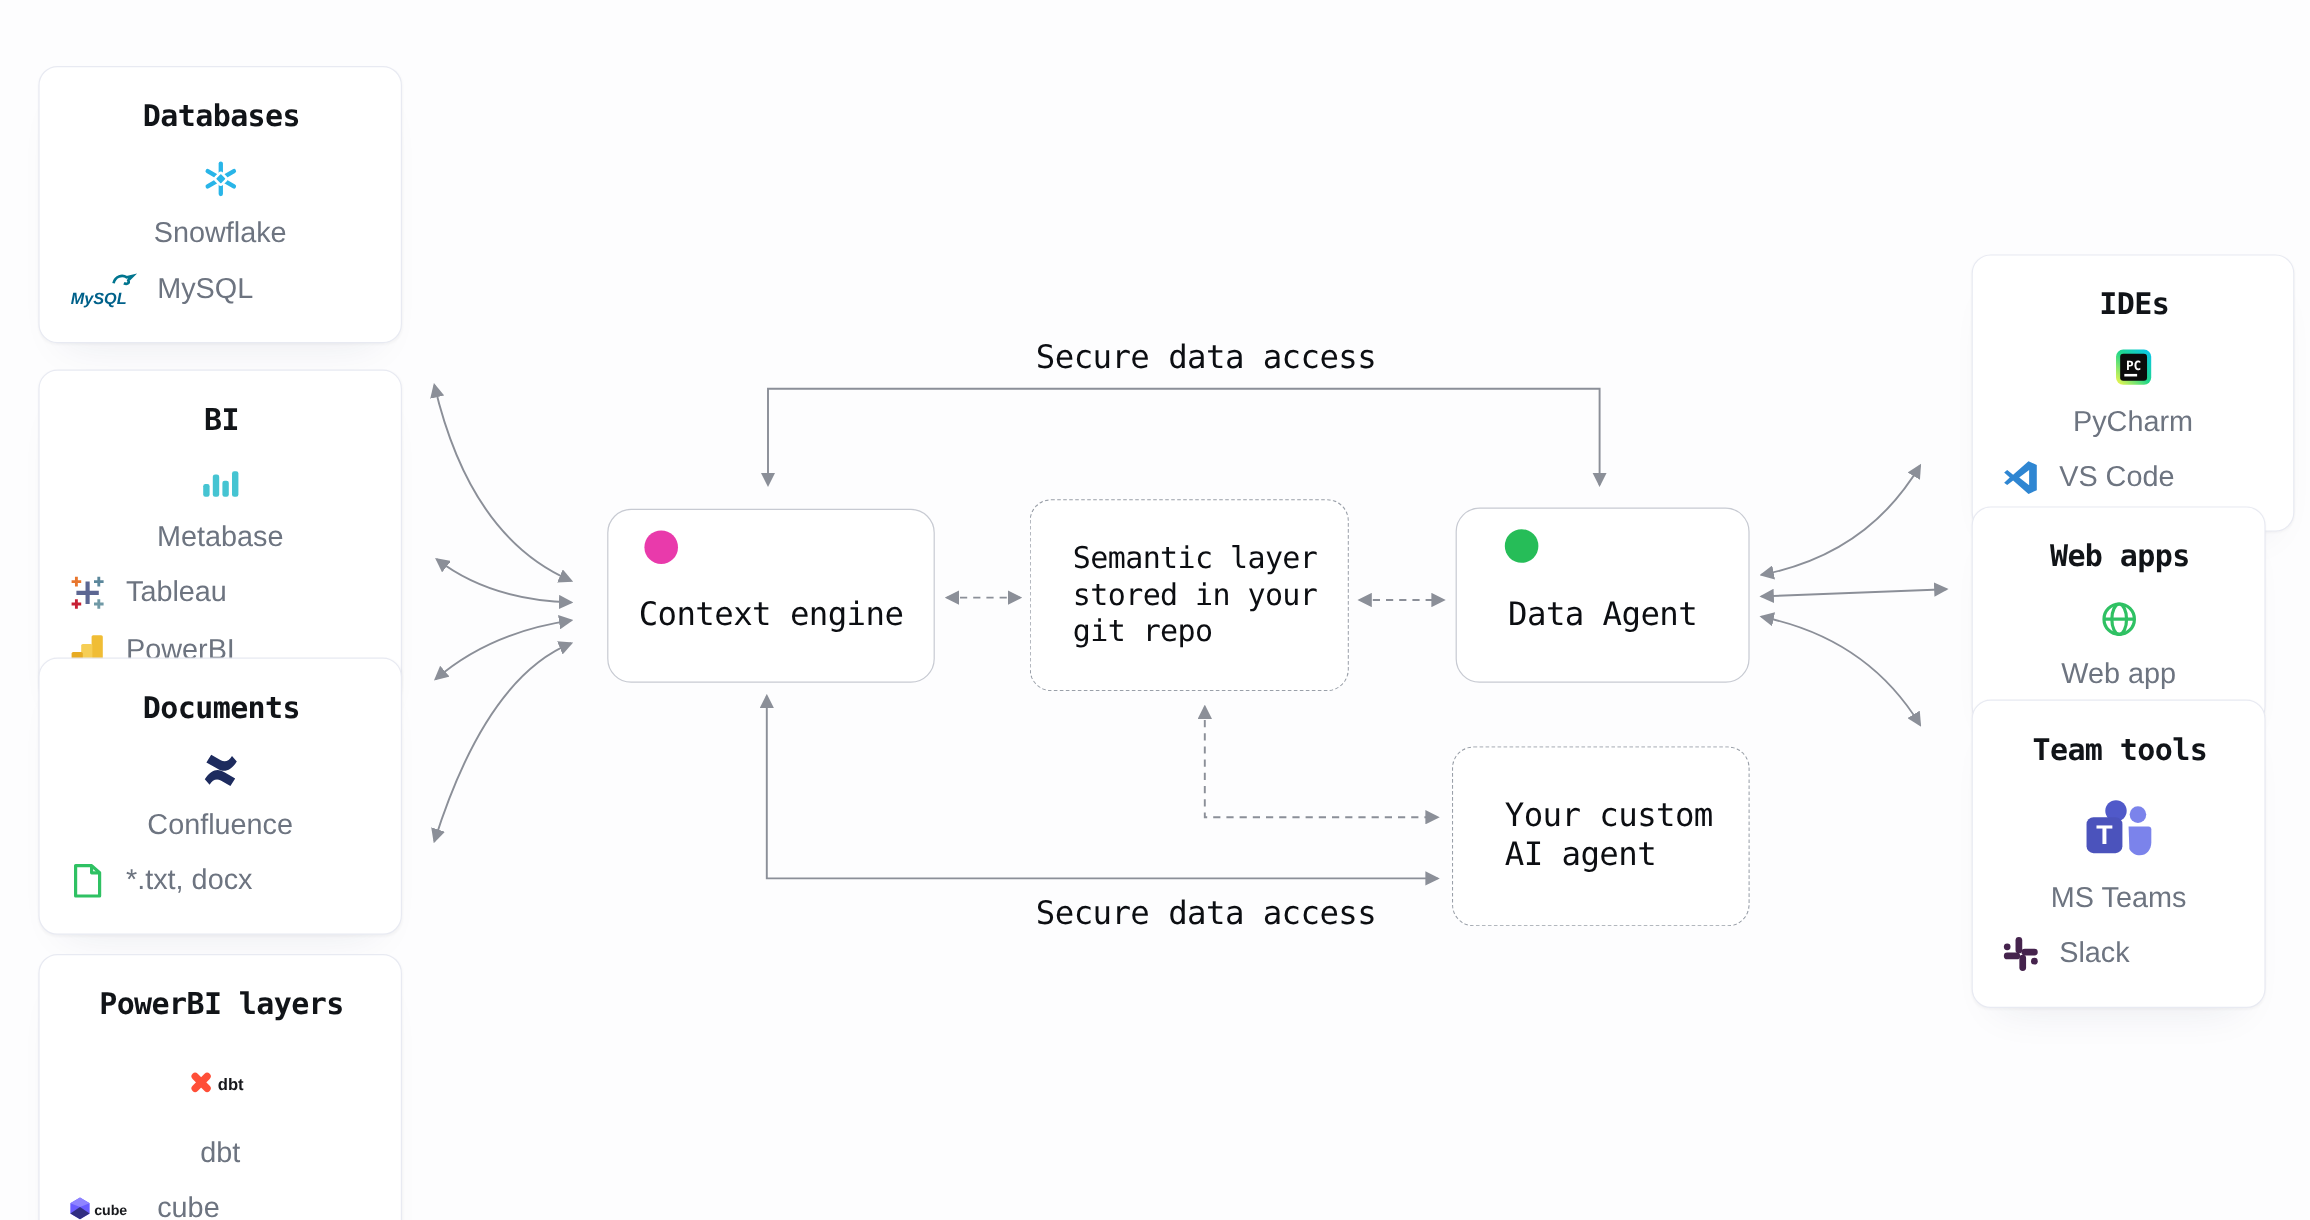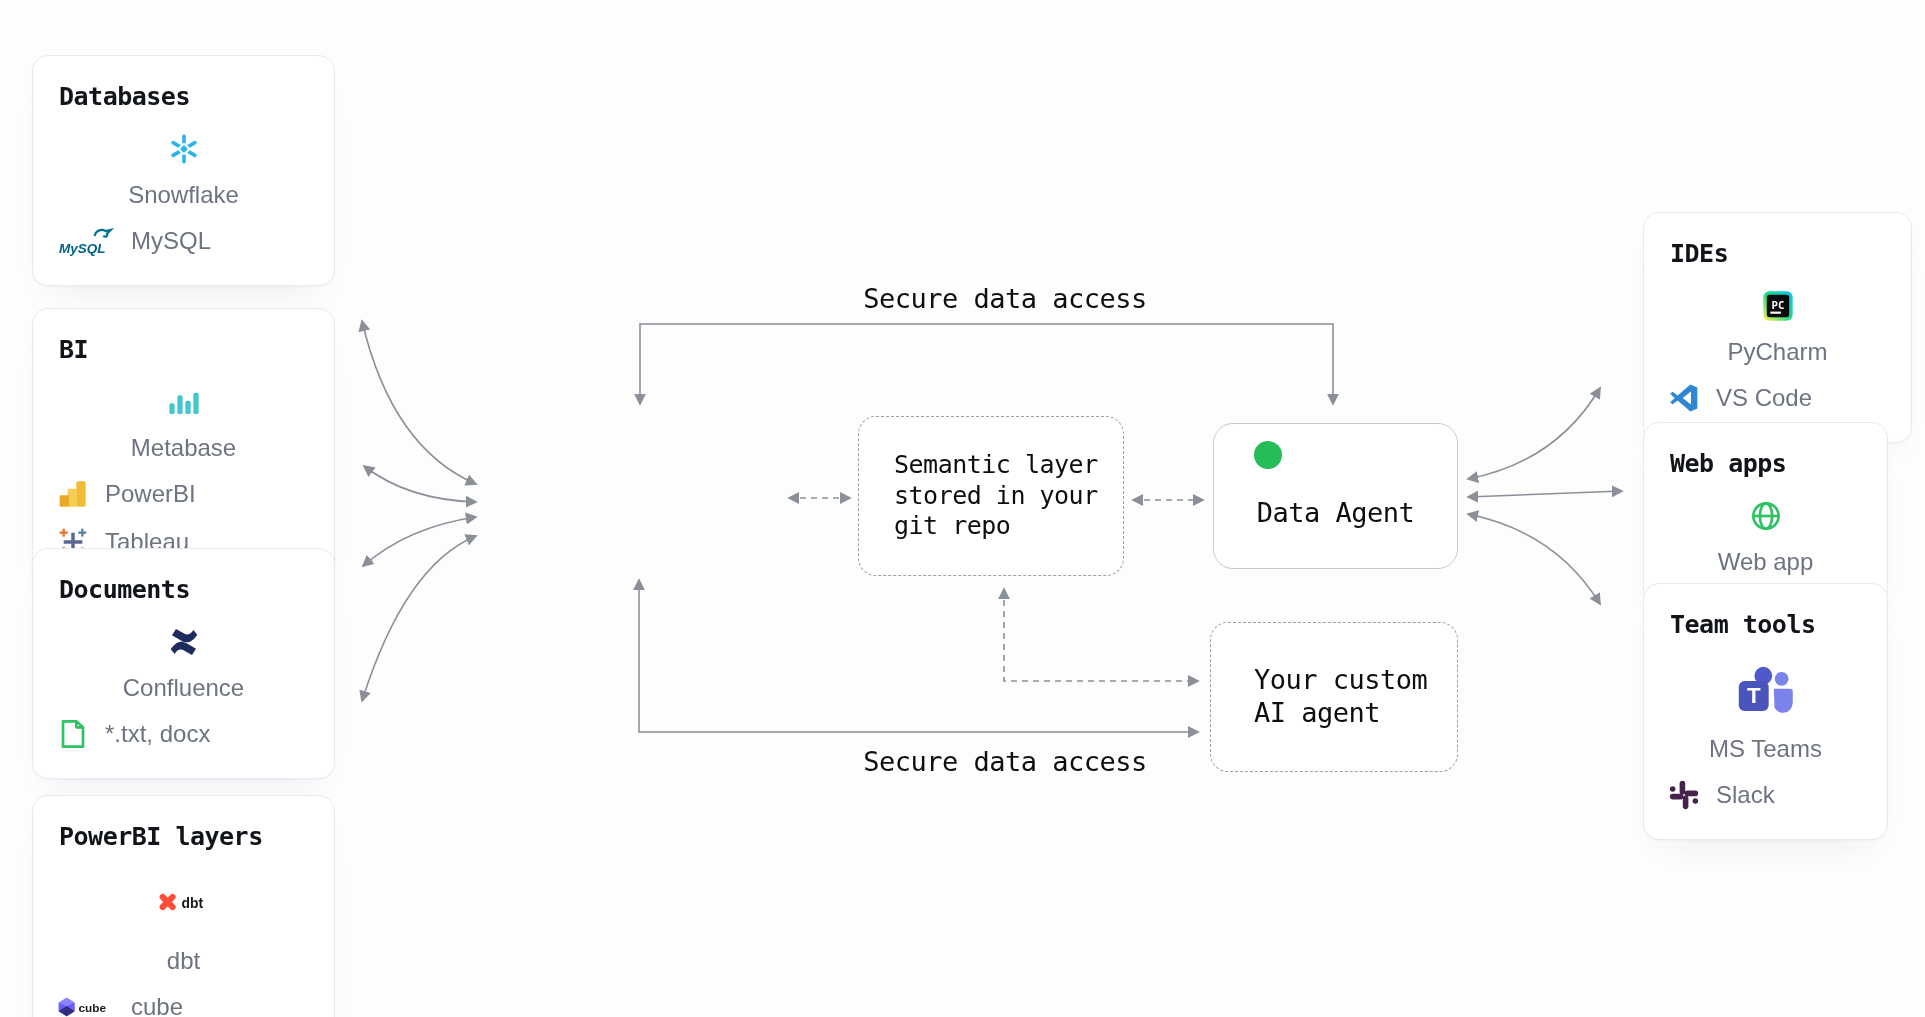--- a/index.html
+++ b/index.html
@@ -4,21 +4,21 @@
 <style>
   html,body{margin:0;padding:0;background:#fff;}
   .canvas{position:relative;width:1925px;height:1017px;background:#fdfdfe;overflow:hidden;
           font-family:"Liberation Sans", sans-serif;}
   
   svg.wires{position:absolute;left:0;top:0;width:1925px;height:1017px;pointer-events:none;}
 
   
   .panel{position:absolute;background:#fff;border:1px solid #e8eaf2;border-radius:16px;
          padding:26px 24px 28px 24px;box-sizing:border-box;
-         box-shadow:0 20px 34px -22px rgba(30,40,80,.10), 0 1px 2px rgba(0,0,0,.03);}
+         box-shadow:0 20px 34px -22px rgba(30,40,80,.10), 0 1px 2px rgba(0,0,0,.03);text-align:center;}
   .panel h3{margin:0 0 22px 2px;font-family:"DejaVu Sans Mono", monospace;font-weight:600;
             font-size:25px;color:#111418;letter-spacing:-0.5px;}
   .item{display:flex;align-items:center;gap:16px;margin-top:16px;}
   .item:first-child{margin-top:0;flex-direction:column;}
   .item .icon{width:32px;height:32px;flex:0 0 32px;display:flex;align-items:center;justify-content:center;}
   .item .icon svg{width:100%;height:100%;}
   .item .icon.wide{width:58px;flex:0 0 58px;}
   .item .label{font-size:24px;color:#6d7480;}
 
   
@@ -108,53 +108,53 @@
                 <rect x="13" y="11" width="4" height="10" rx="1.4"></rect>
                 <rect x="19" y="5" width="4" height="16" rx="1.4"></rect>
               </g>
             </svg>
           </span>
           <span class="label">Metabase</span>
         </div>
         <div class="item">
           <span class="icon">
             <svg viewBox="0 0 24 24">
+              <g stroke="#5c6692" stroke-width="2.6">
+                <line x1="12" y1="5" x2="12" y2="19"></line>
+                <line x1="5" y1="12" x2="19" y2="12"></line>
+              </g>
+              <g stroke="#e8762d" stroke-width="1.8">
+                <line x1="5" y1="2" x2="5" y2="8"></line>
+                <line x1="2" y1="5" x2="8" y2="5"></line>
+              </g>
+              <g stroke="#5b879b" stroke-width="1.8">
+                <line x1="19" y1="2" x2="19" y2="8"></line>
+                <line x1="16" y1="5" x2="22" y2="5"></line>
+              </g>
+              <g stroke="#c72035" stroke-width="1.8">
+                <line x1="5" y1="16" x2="5" y2="22"></line>
+                <line x1="2" y1="19" x2="8" y2="19"></line>
+              </g>
+              <g stroke="#7099a6" stroke-width="1.8">
+                <line x1="19" y1="16" x2="19" y2="22"></line>
+                <line x1="16" y1="19" x2="22" y2="19"></line>
+              </g>
+            </svg>
+          </span>
+          <span class="label">Tableau</span>
+        </div>
+        <div class="item">
+          <span class="icon">
+            <svg viewBox="0 0 24 24">
               <rect x="14.5" y="2.5" width="7" height="19" rx="1" fill="#f0bd35"></rect>
               <rect x="8" y="8" width="7" height="13.5" rx="1" fill="#f6ce55"></rect>
               <rect x="2" y="13" width="7" height="8.5" rx="1" fill="#e7ab22"></rect>
             </svg>
           </span>
           <span class="label">PowerBI</span>
-        </div>
-        <div class="item">
-          <span class="icon">
-            <svg viewBox="0 0 24 24">
-              <g stroke="#5c6692" stroke-width="2.6">
-                <line x1="12" y1="5" x2="12" y2="19"></line>
-                <line x1="5" y1="12" x2="19" y2="12"></line>
-              </g>
-              <g stroke="#e8762d" stroke-width="1.8">
-                <line x1="5" y1="2" x2="5" y2="8"></line>
-                <line x1="2" y1="5" x2="8" y2="5"></line>
-              </g>
-              <g stroke="#5b879b" stroke-width="1.8">
-                <line x1="19" y1="2" x2="19" y2="8"></line>
-                <line x1="16" y1="5" x2="22" y2="5"></line>
-              </g>
-              <g stroke="#c72035" stroke-width="1.8">
-                <line x1="5" y1="16" x2="5" y2="22"></line>
-                <line x1="2" y1="19" x2="8" y2="19"></line>
-              </g>
-              <g stroke="#7099a6" stroke-width="1.8">
-                <line x1="19" y1="16" x2="19" y2="22"></line>
-                <line x1="16" y1="19" x2="22" y2="19"></line>
-              </g>
-            </svg>
-          </span>
-          <span class="label">Tableau</span>
         </div>
       </div>
   </div>
   <div class="panel" style="left:32px;top:548px;width:303px;">
     <h3>Documents</h3>
     <div>
         <div class="item">
           <span class="icon">
             <svg viewBox="0 0 24 24">
               <path d="M2 17.5 C6 11.5 10 10.5 14 13 L21 17 L18 21.8 L12 18.3 C9.4 16.9 6.8 17.8 5 21 Z" fill="#1d2b5e"></path>
@@ -275,20 +275,24 @@
               <rect x="12.4" y="8.7" width="10.2" height="4.2" rx="2.1"></rect>
               <circle cx="3.5" cy="7.5" r="2.1"></circle>
               <circle cx="20.5" cy="16.5" r="2.1"></circle>
             </svg>
           </span>
           <span class="label">Slack</span>
         </div>
       </div>
   </div>
 
+  <div class="node solid has-dot" style="left:506px;top:424px;width:273px;height:145px;">
+    <span class="dot" style="left:30px;top:17px;background:#e93aab;"></span>
+    <span class="nlabel">Context engine</span>
+  </div>
 
   <div class="node dashed" style="left:858px;top:416px;width:266px;height:160px;">
     <span class="nlabel wrap" style="width:214px;font-size:25px;">Semantic layer stored in your git repo</span>
   </div>
 
   <div class="node solid has-dot" style="left:1213px;top:423px;width:245px;height:146px;">
     <span class="dot" style="left:40px;top:17px;background:#26bd58;"></span>
     <span class="nlabel">Data Agent</span>
   </div>
 

